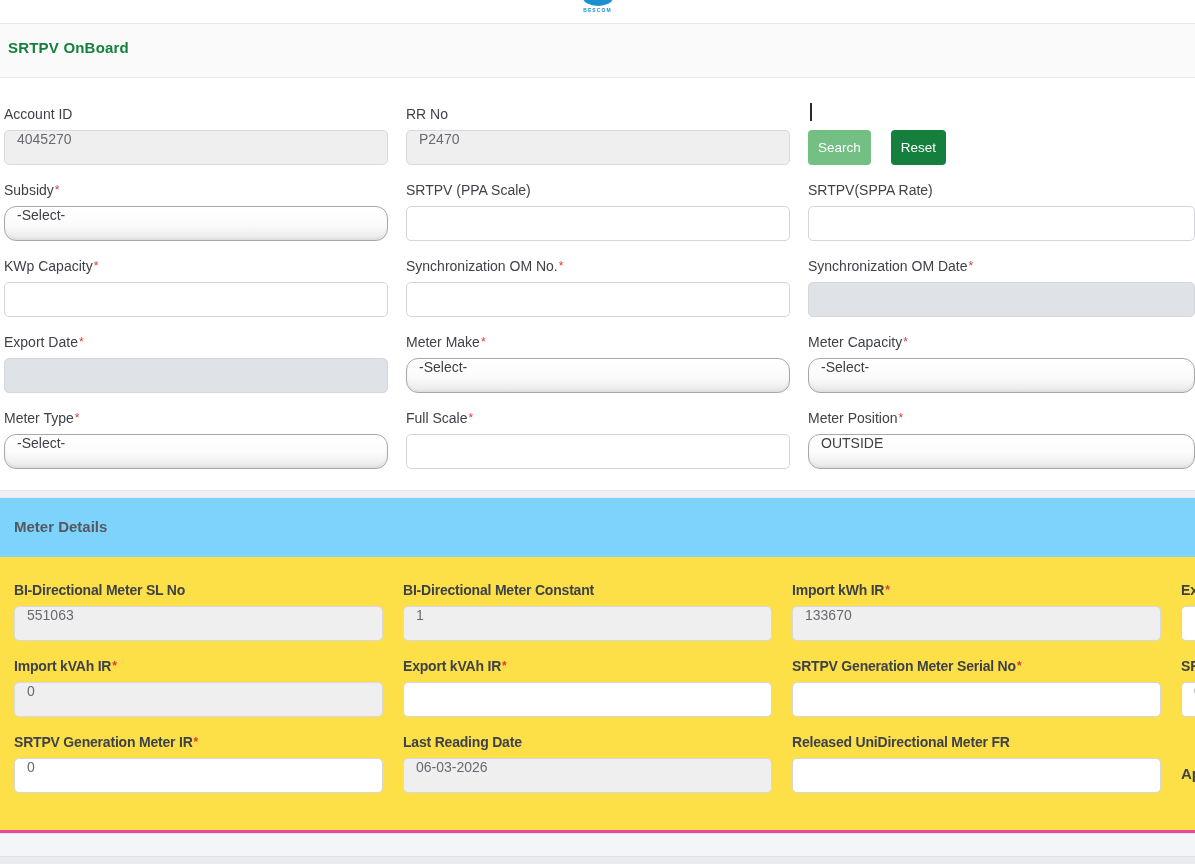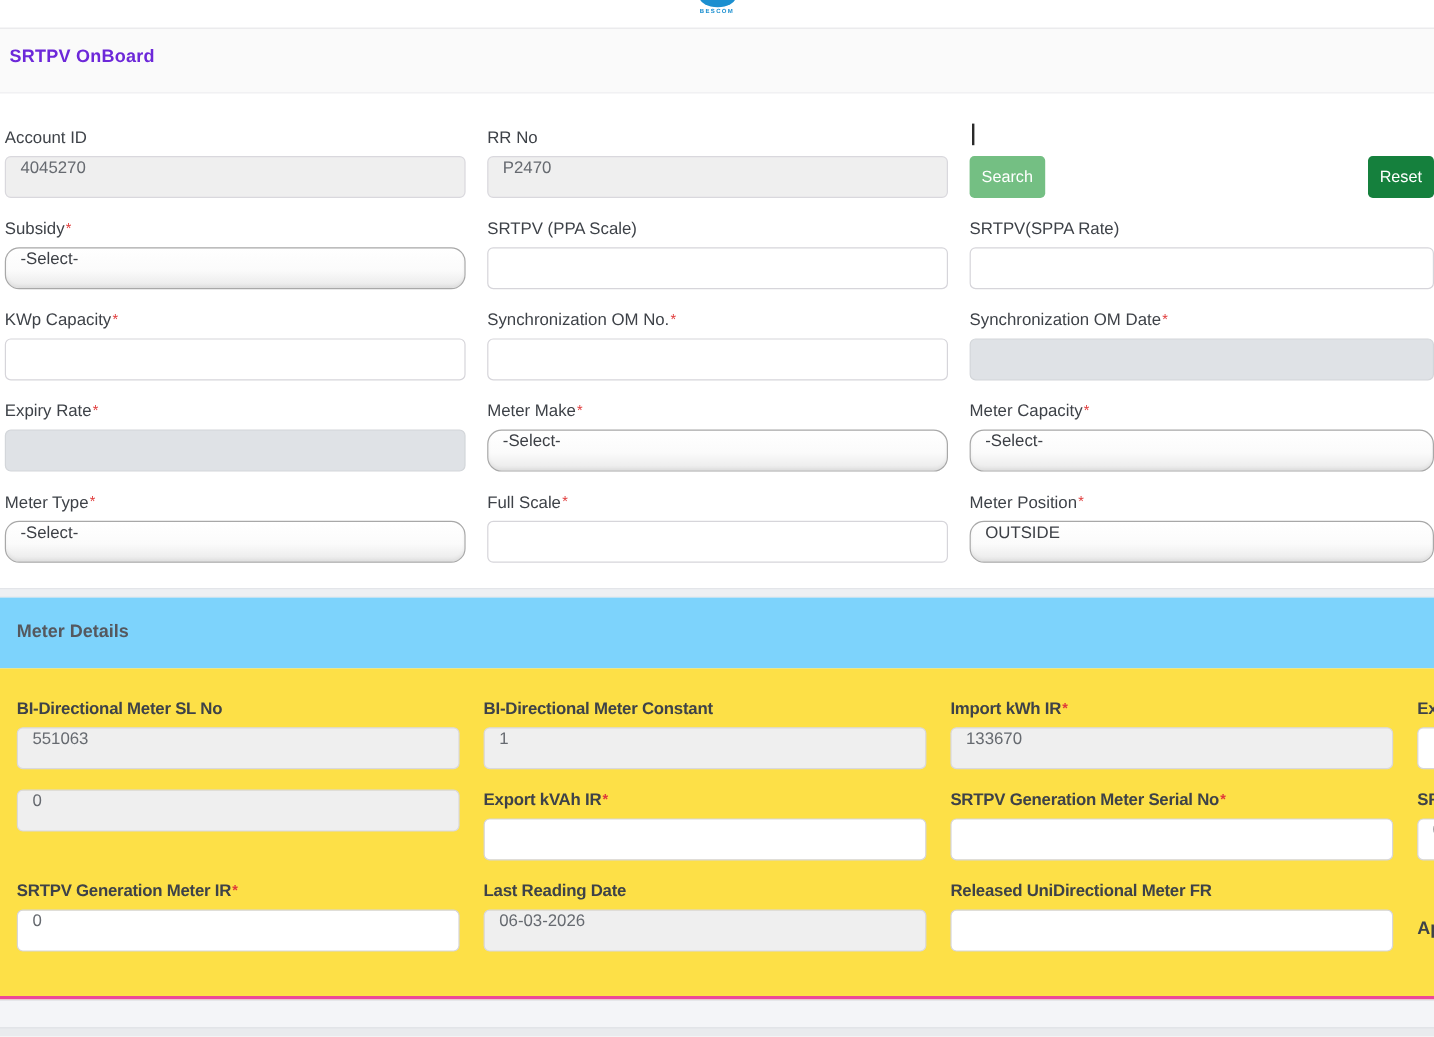--- a/index.html
+++ b/index.html
@@ -8,21 +8,21 @@
     position:relative; width:1195px; height:864px; overflow:hidden;
     background:#fff; font-family:"Liberation Sans", sans-serif; color:#3e4248;
   }
   
   .topbar { height:24px; border-bottom:1px solid #e7e7e9; position:relative; background:#fff; }
   .logo { position:absolute; left:50%; top:-3px; transform:translateX(-50%); width:46px; text-align:center; }
   .logo-flag { width:30px; height:9px; margin:0 auto; background:#1b8fd0; border-radius:0 0 55% 55% / 0 0 100% 100%; }
   .logo-text { font-size:5px; font-weight:bold; color:#1b8fd0; letter-spacing:1.1px; margin-top:1px; }
   
   .title-strip { height:54px; background:#fafafa; border-bottom:1px solid #ececee; padding:15px 0 0 8px; }
-  .title-strip h1 { font-size:15px; font-weight:600; color:#6d28d9; letter-spacing:.2px; }
+  .title-strip h1 { font-size:15px; font-weight:600; color:#15803d; letter-spacing:.2px; }
   .gap-band { height:8px; background:#eef0f3; border-top:1px solid #e3e5e9; border-bottom:1px solid #e6e8ec; }
   .title-strip2 { height:59px; background:#7dd3fc; padding:20px 0 0 14px; }
   .title-strip2 h2 { font-size:15px; font-weight:600; color:#55585e; }
   
   .card1 { background:#fff; padding:28px 0 21px 0; }
   .grid { display:grid; }
   .grid-3 { grid-template-columns:384px 384px 387px; column-gap:18px; padding-left:4px; row-gap:17px; }
   .grid-4 { grid-template-columns:repeat(4,369px); column-gap:20px; padding-left:14px; row-gap:17px; width:1560px; }
   .card2 { background:#fde047; padding:25px 0 37px 0; border-bottom:3px solid #ec4899; }
   .cell { min-height:59px; }
@@ -37,21 +37,21 @@
   .input.readonly { background:#efefef; border-color:#d9d8dd; }
   .input.disabled { background:#dfe2e6; border-color:#d3d6da; }
   .select {
     border:1px solid #a8a8a8; color:#3d4046; border-radius:12px;
     background:linear-gradient(180deg,#ffffff 0%,#fbfbfb 55%,#e9e9e9 100%);
     box-shadow:inset 0 -2px 3px rgba(0,0,0,.05);
   }
   
   .label-row { height:17px; margin-bottom:7px; position:relative; }
   .caret { position:absolute; left:2px; top:-3px; width:2px; height:18px; background:#2a2a2a; display:inline-block; }
-  .btn-row { display:flex; gap:20px;justify-content:space-between; }
+  .btn-row { display:flex; gap:20px; }
   .btn { height:35px; border:none; border-radius:4px; color:#fff; font-size:13.5px;
          font-family:"Liberation Sans", sans-serif; padding:0 10px; cursor:pointer; }
   .btn-green { background:#74bf83; }
   .btn-red { background:#15803d; }
   
   .frag-text { margin-top:31px; font-size:15px; font-weight:600; color:#3e4248; }
   .footer-band1 { height:23px; background:#f4f5f8; border-top:1px solid #e2e3e7; }
   .footer-band2 { height:11px; background:#e9ebee; border-top:1px solid #dfe1e5; }
 </style>
 </head>
@@ -123,21 +123,21 @@
             <span class="value"></span>
           </div>
         </div>
         <div class="cell">
           <div class="label"><span>Synchronization OM Date</span><span class="req">*</span></div>
           <div class="input disabled">
             <span class="value"></span>
           </div>
         </div>
         <div class="cell">
-          <div class="label"><span>Expiry Rate</span><span class="req">*</span></div>
+          <div class="label"><span>Export Date</span><span class="req">*</span></div>
           <div class="input disabled">
             <span class="value"></span>
           </div>
         </div>
         <div class="cell">
           <div class="label"><span>Meter Make</span><span class="req">*</span></div>
           <div class="select">
             <span class="value">-Select-</span>
           </div>
         </div>
@@ -194,20 +194,21 @@
             <span class="value">133670</span>
           </div>
         </div>
         <div class="cell">
           <div class="label label-bold"><span>Ex</span></div>
           <div class="input">
             <span class="value"></span>
           </div>
         </div>
         <div class="cell">
+          <div class="label label-bold"><span>Import kVAh IR</span><span class="req">*</span></div>
           <div class="input readonly">
             <span class="value">0</span>
           </div>
         </div>
         <div class="cell">
           <div class="label label-bold"><span>Export kVAh IR</span><span class="req">*</span></div>
           <div class="input">
             <span class="value"></span>
           </div>
         </div>

